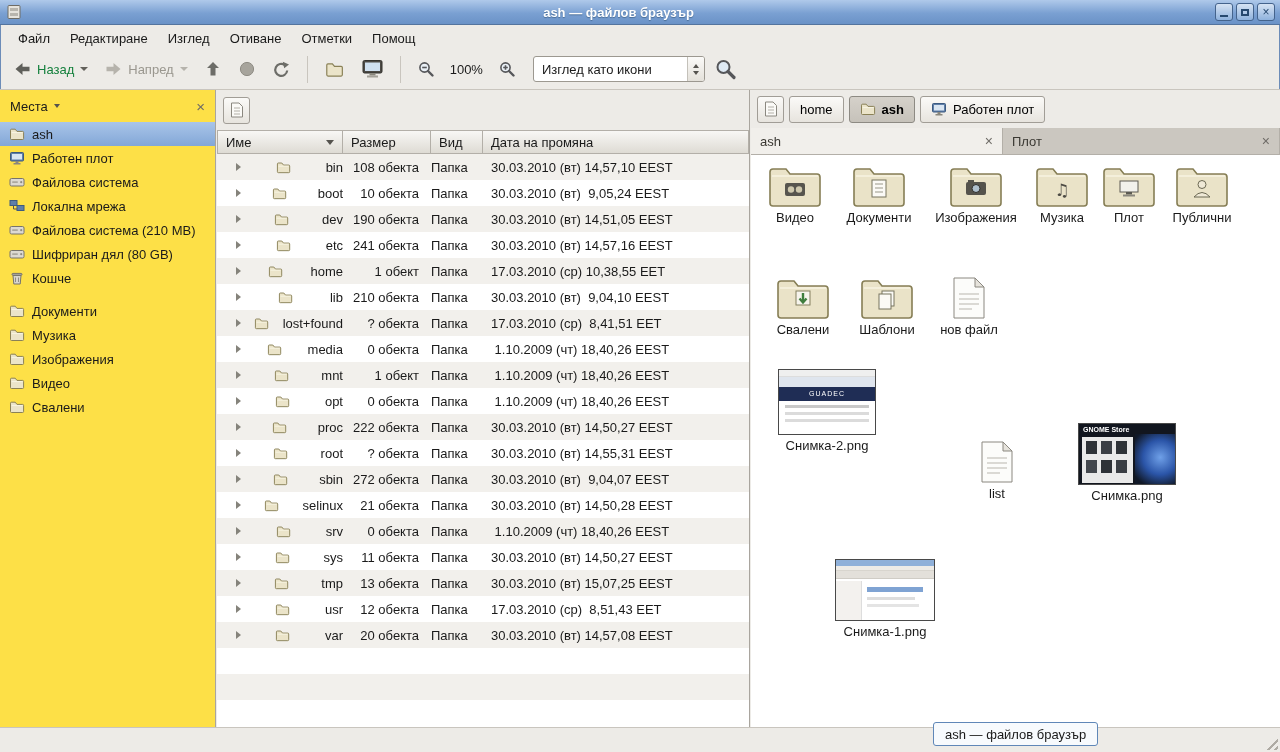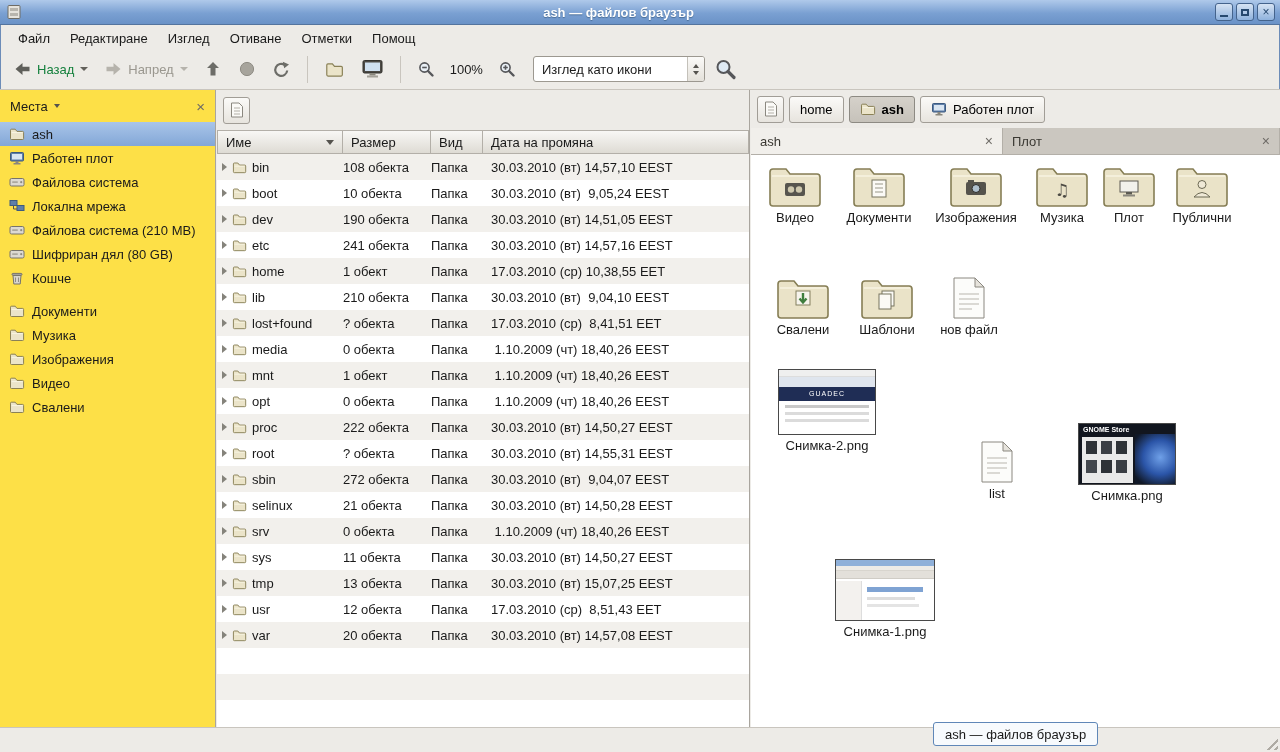--- a/index.html
+++ b/index.html
@@ -55,22 +55,22 @@
   .cols{display:flex;height:24px;}
   .col{border:1px solid #B3AFA8;border-left:none;background:linear-gradient(#F8F7F5,#DEDBD4);
        display:flex;align-items:center;padding:0 8px;gap:16px;}
   .col:first-child{border-left:1px solid #B3AFA8;}
   .c-name{width:126px;}.c-size{width:88px;}.c-type{width:52px;}.c-date{flex:1;}
   .sort-arrow{margin-left:auto;width:0;height:0;border-left:4px solid transparent;border-right:4px solid transparent;border-top:5px solid #55534E;}
   .rows{position:absolute;top:64px;left:0;right:0;bottom:25px;overflow:hidden;
         background:repeating-linear-gradient(to bottom,#F2F0EC 0 26px,#ffffff 26px 52px);}
   .row{height:26px;display:flex;align-items:center;}
   .cell{overflow:hidden;white-space:nowrap;}
-  .cell-name{width:126px;display:flex;align-items:center;gap:5px;padding-left:5px;}
-  .cell-size{width:88px;text-align:left;padding-right:12px;}
+  .cell-name{width:126px;display:flex;align-items:center;gap:5px;padding-left:19px;justify-content:space-between;}
+  .cell-size{width:88px;text-align:right;padding-right:12px;}
   .cell-type{width:52px;}
   .cell-date{flex:1;white-space:pre;padding-left:8px;}
   .expander{width:0;height:0;border-top:4px solid transparent;border-bottom:4px solid transparent;border-left:5px solid #85837B;}
   .row-folder{display:flex;align-items:center;}
   .list-status{position:absolute;left:0;right:0;bottom:0;height:25px;display:flex;align-items:center;padding-left:9px;background:#EDEBE7;border-top:1px solid #D6D2CC;}
   
   .pane-icons{position:absolute;top:90px;left:751px;right:0;bottom:25px;background:#fff;}
   .pathbar{height:38px;background:#EDEBE7;display:flex;align-items:center;gap:5px;padding-left:6px;}
   .crumb{height:27px;border:1px solid #A19D96;border-radius:3px;background:linear-gradient(#FBFAF8,#E7E4DE);
          display:flex;align-items:center;gap:6px;padding:0 10px;font:13px "Liberation Sans",sans-serif;}

